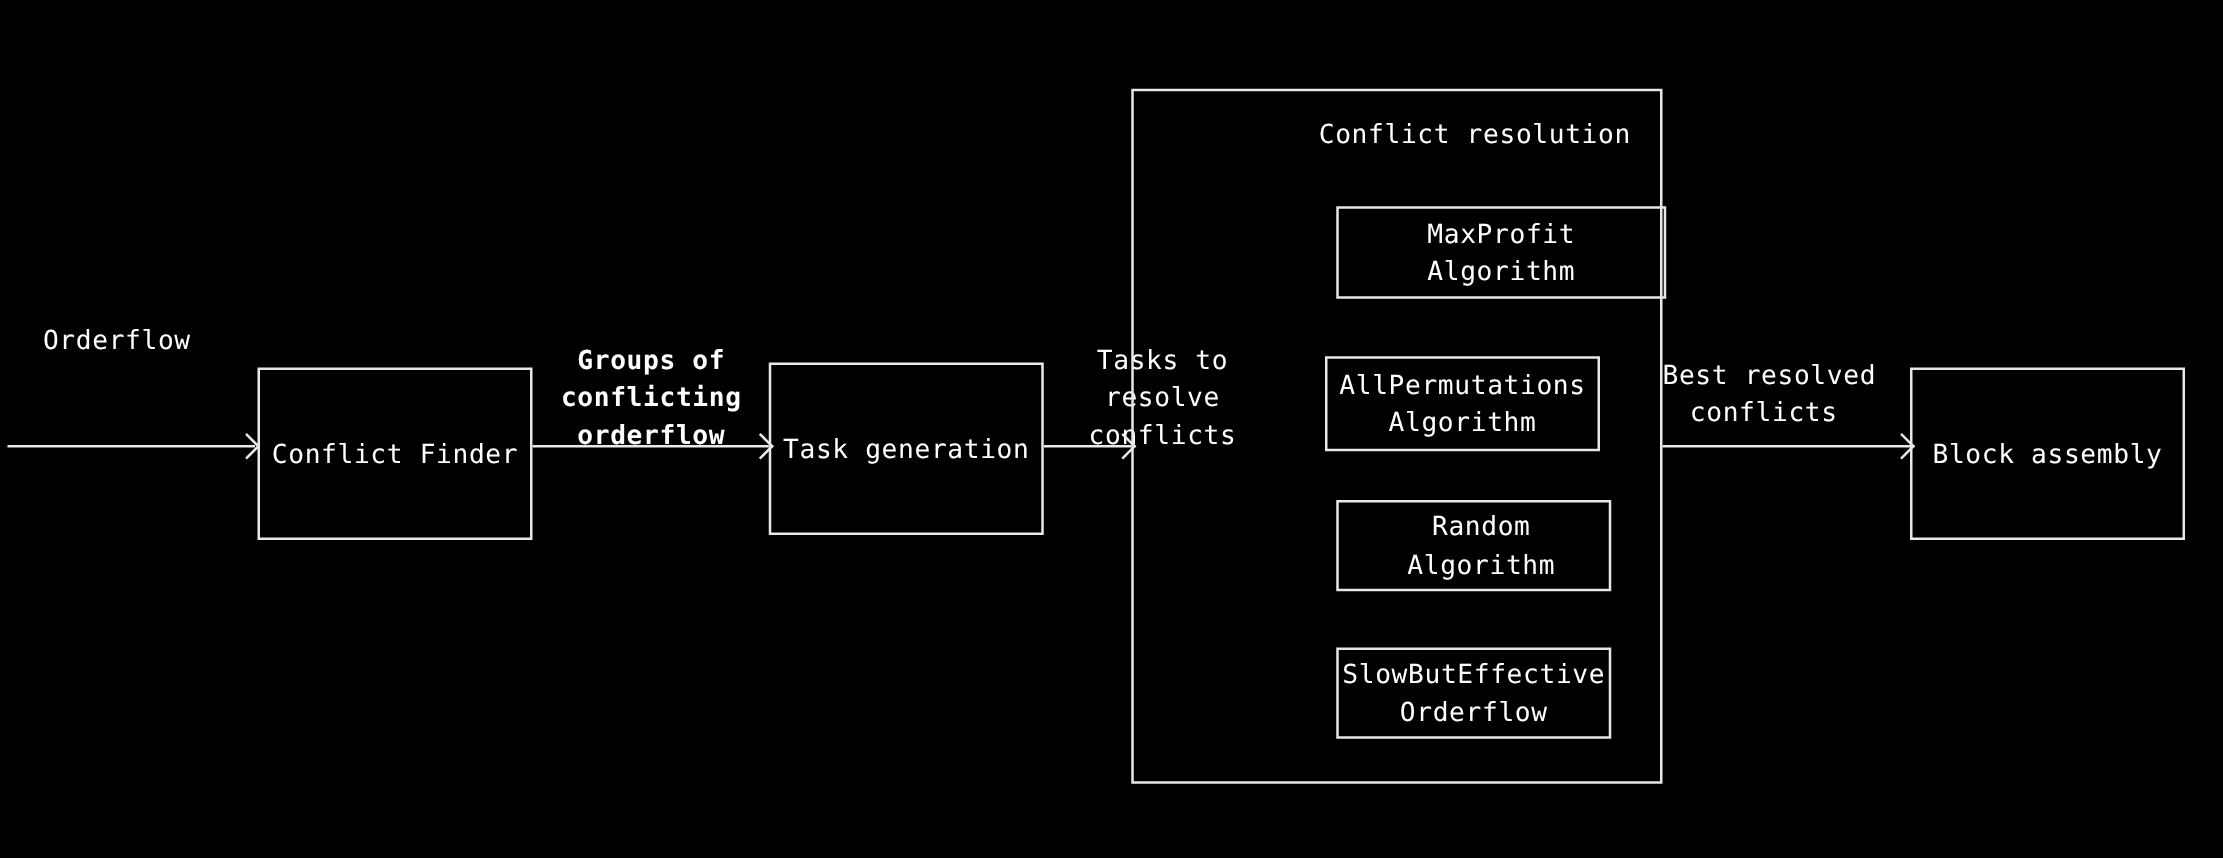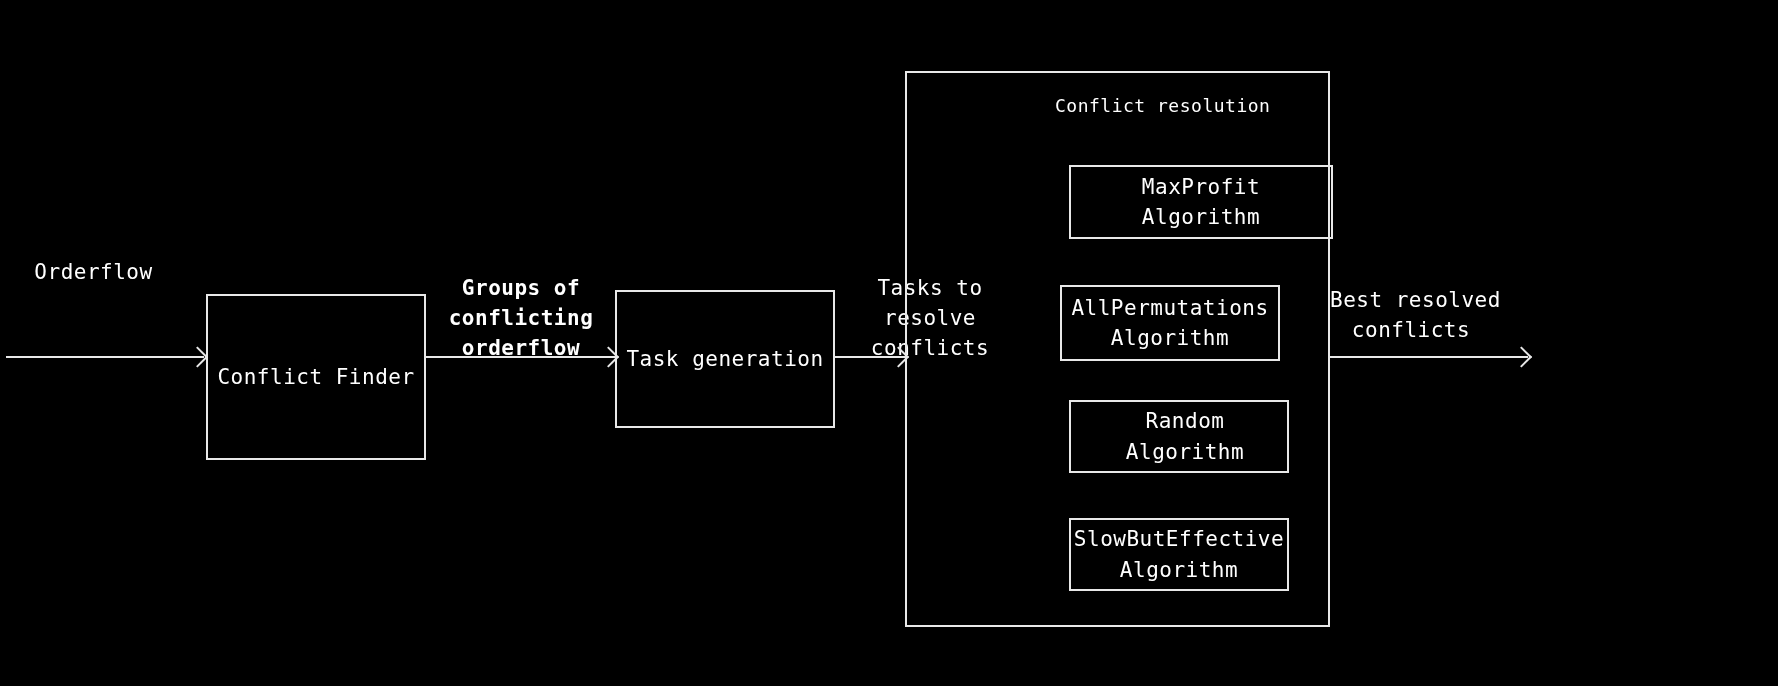--- a/index.html
+++ b/index.html
@@ -36,21 +36,21 @@
   .stage-box { font-size: 21px; }
   .algo-box  { font-size: 21px; }
   .group-box {
     position: absolute;
     border: 2px solid #e8e8e8;
     box-sizing: border-box;
     background: transparent;
   }
   .group-title {
     position: absolute;
-    font-size: 18px;
+    font-size: 21px;
     letter-spacing: 0.5px;
     white-space: pre;
     color: #ffffff;
   }
   .edge-label {
     position: absolute;
     font-size: 21px;
     line-height: 1.42;
     letter-spacing: 0.5px;
     text-align: center;
@@ -76,21 +76,21 @@
   }
 </style>
 </head>
 <body>
 
 <div id="canvas">
 
   <div class="edge-label" style="left:6px; top:258px; width:175px;">Orderflow</div>
   <div class="arrow" style="left:6px; top:356px; width:198px;"></div>
 
-  <div class="box stage-box" style="left:206px; top:294px; width:220px; height:166px;">
+  <div class="box stage-box" style="left:206px; top:294px; width:220px; height:138px;">
     <span class="box-label">Conflict Finder</span>
   </div>
 
   <div class="edge-label" style="left:426px; top:274px; width:190px;font-weight:bold;">Groups of
 conflicting
 orderflow</div>
   <div class="arrow" style="left:426px; top:356px; width:189px;"></div>
 
   <div class="box stage-box" style="left:615px; top:290px; width:220px; height:138px;">
     <span class="box-label">Task generation</span>
@@ -114,21 +114,24 @@
 Algorithm</span>
   </div>
 
   <div class="box algo-box" style="left:1069px; top:400px; width:220px; height:73px;padding-left:12px;">
     <span class="box-label">Random
 Algorithm</span>
   </div>
 
   <div class="box algo-box" style="left:1069px; top:518px; width:220px; height:73px;">
     <span class="box-label">SlowButEffective
-Algorithm</span>
+Orderflow</span>
   </div>
 
   <div class="edge-label" style="left:1330px; top:286px; width:162px;">Best resolved
 conflicts</div>
   <div class="arrow" style="left:1330px; top:356px; width:198px;"></div>
 
+  <div class="box stage-box" style="left:1528px; top:294px; width:220px; height:138px;">
+    <span class="box-label">Block assembly</span>
+  </div>
 
 </div>
 
 </body></html>

